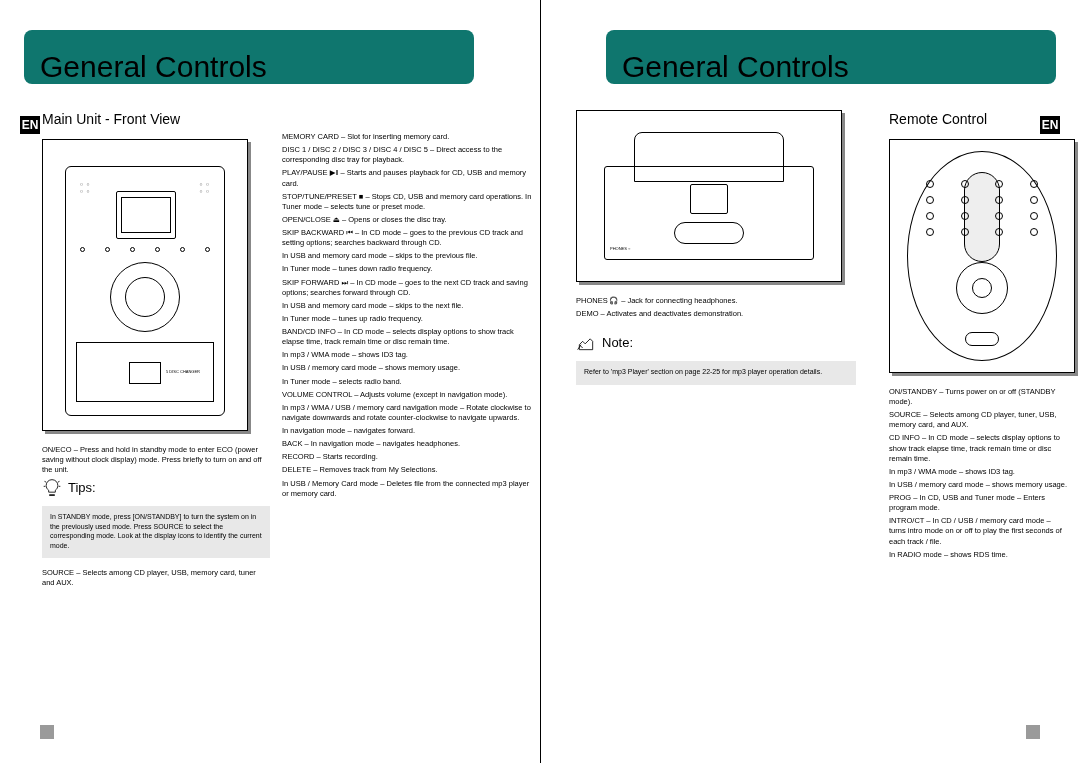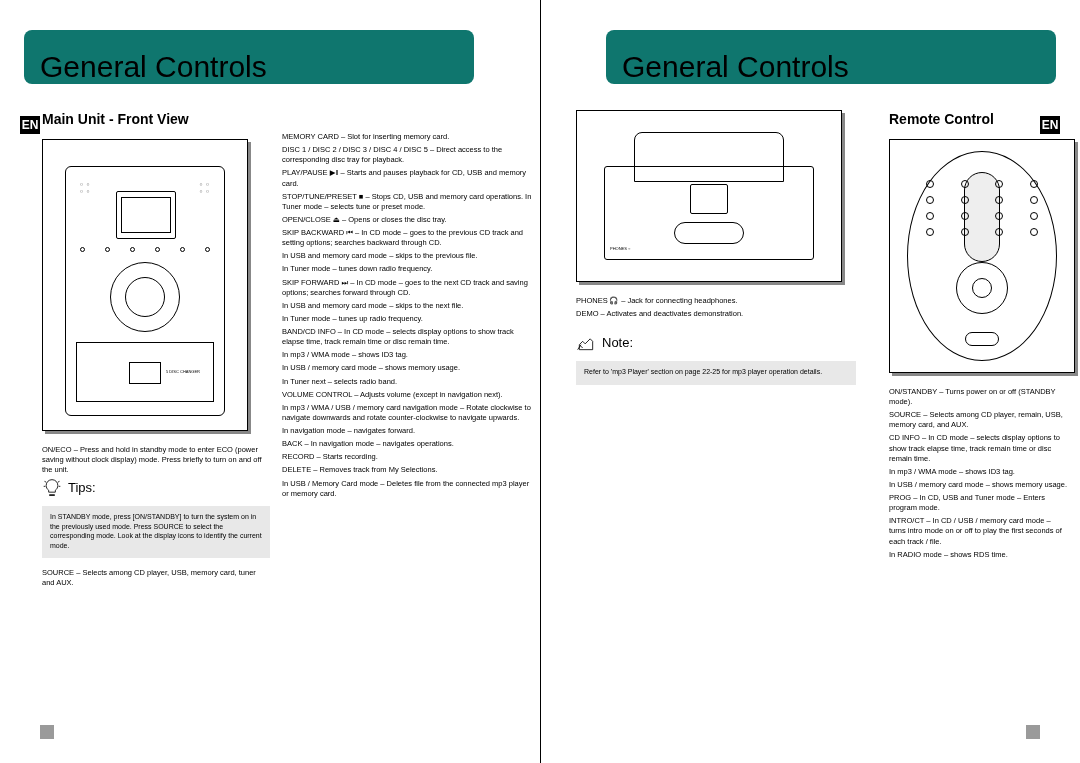--- a/index.html
+++ b/index.html
@@ -59,21 +59,21 @@
     font-size: 12px;
     font-weight: bold;
     display: flex;
     align-items: center;
     justify-content: center;
   }
   .lang-left { left: 20px; }
   .lang-right { right: 20px; }
   .section-title {
     font-size: 14px;
-    font-weight: 700;
+    font-weight: 400;
     margin-bottom: 10px;
   }
   .col {
     font-size: 7.5px;
     line-height: 1.35;
     color: #000;
   }
   .col-narrow { width: 228px; }
   .col-wide { width: 250px; }
   .col-r1 { width: 280px; }
@@ -221,25 +221,25 @@
       <div class="bodytext">OPEN/CLOSE ⏏ – Opens or closes the disc tray.</div>
       <div class="bodytext">SKIP BACKWARD ⏮ – In CD mode – goes to the previous CD track and setting options; searches backward through CD.</div>
       <div class="bodytext">In USB and memory card mode – skips to the previous file.</div>
       <div class="bodytext">In Tuner mode – tunes down radio frequency.</div>
       <div class="bodytext">SKIP FORWARD ⏭ – In CD mode – goes to the next CD track and saving options; searches forward through CD.</div>
       <div class="bodytext">In USB and memory card mode – skips to the next file.</div>
       <div class="bodytext">In Tuner mode – tunes up radio frequency.</div>
       <div class="bodytext">BAND/CD INFO – In CD mode – selects display options to show track elapse time, track remain time or disc remain time.</div>
       <div class="bodytext">In mp3 / WMA mode – shows ID3 tag.</div>
       <div class="bodytext">In USB / memory card mode – shows memory usage.</div>
-      <div class="bodytext">In Tuner next – selects radio band.</div>
-      <div class="bodytext">VOLUME CONTROL – Adjusts volume (except in navigation next).</div>
+      <div class="bodytext">In Tuner mode – selects radio band.</div>
+      <div class="bodytext">VOLUME CONTROL – Adjusts volume (except in navigation mode).</div>
       <div class="bodytext">In mp3 / WMA / USB / memory card navigation mode – Rotate clockwise to navigate downwards and rotate counter-clockwise to navigate upwards.</div>
       <div class="bodytext">In navigation mode – navigates forward.</div>
-      <div class="bodytext">BACK – In navigation mode – navigates operations.</div>
+      <div class="bodytext">BACK – In navigation mode – navigates headphones.</div>
       <div class="bodytext">RECORD – Starts recording.</div>
       <div class="bodytext">DELETE – Removes track from My Selections.</div>
       <div class="bodytext">In USB / Memory Card mode – Deletes file from the connected mp3 player or memory card.</div>
     </div>
   </div>
 
   <div class="page-sq sq-left"></div>
 </div>
 
 <div class="page">
@@ -308,21 +308,21 @@
               <span></span>
               <span></span>
             </div>
           <div class="pad"></div>
             <div class="padc"></div>
           <div class="rec"></div>
         </div>
       </div>
 
       <div class="bodytext">ON/STANDBY – Turns power on or off (STANDBY mode).</div>
-      <div class="bodytext">SOURCE – Selects among CD player, remain, USB, memory card, and AUX.</div>
+      <div class="bodytext">SOURCE – Selects among CD player, tuner, USB, memory card, and AUX.</div>
       <div class="bodytext">CD INFO – In CD mode – selects display options to show track elapse time, track remain time or disc remain time.</div>
       <div class="bodytext">In mp3 / WMA mode – shows ID3 tag.</div>
       <div class="bodytext">In USB / memory card mode – shows memory usage.</div>
       <div class="bodytext">PROG – In CD, USB and Tuner mode – Enters program mode.</div>
       <div class="bodytext">INTRO/CT – In CD / USB / memory card mode – turns intro mode on or off to play the first seconds of each track / file.</div>
       <div class="bodytext">In RADIO mode – shows RDS time.</div>
     </div>
   </div>
 
   <div class="page-sq sq-right"></div>

